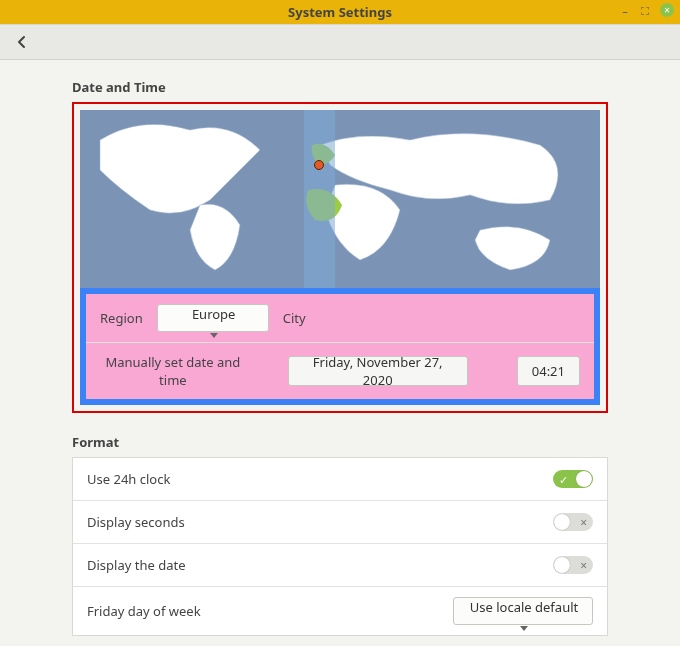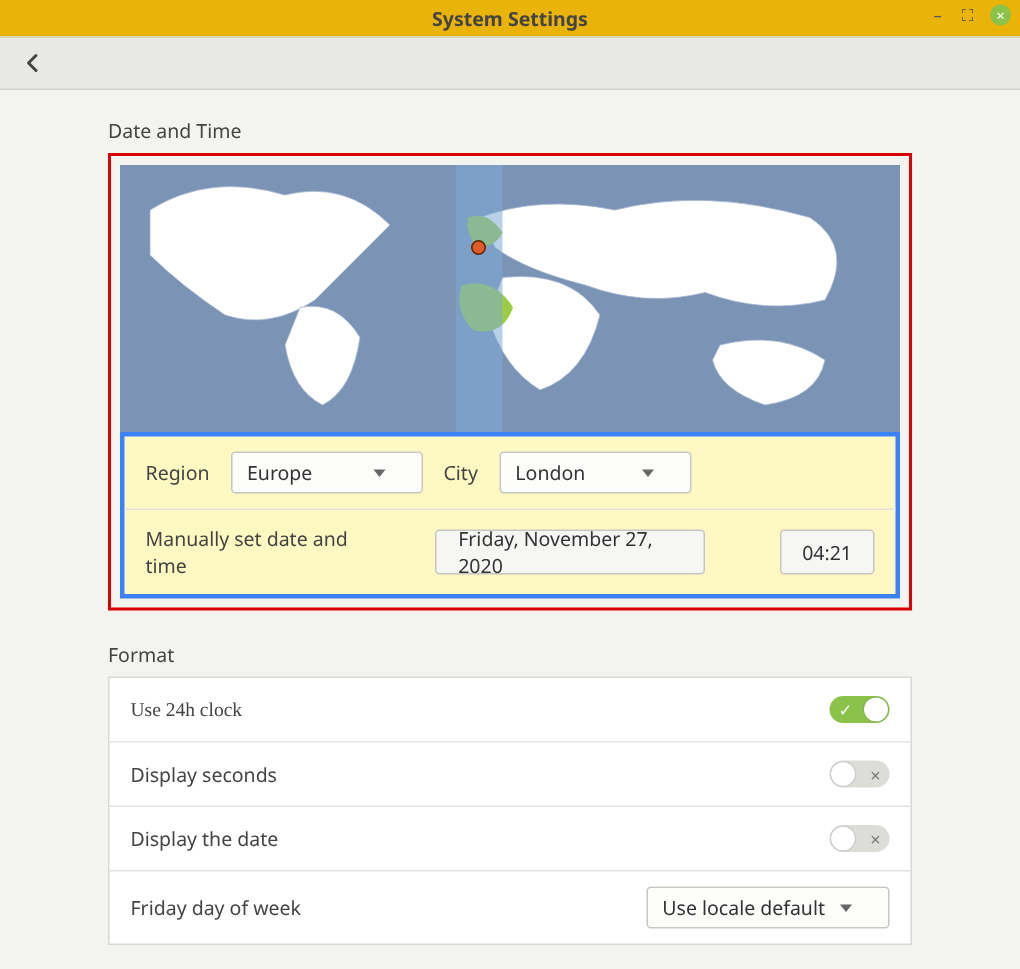--- a/index.html
+++ b/index.html
@@ -77,37 +77,38 @@
     justify-content: center;
     color: #444;
     cursor: pointer;
   }
 
   .content {
     padding: 18px 72px 0 72px;
   }
 
   .section-title {
-    font-weight: normal;
+    font-weight: bold;
     color: #444;
     margin-bottom: 6px;
     font-size: 13px;
   }
 
   
   .highlight {
     border: 2px solid #d80000;
     padding: 6px;
     background: #fff0;
     margin-bottom: 20px;
   }
 
   .panel {
-    background: #fef9c3;
-    border: 3px solid #3b82f6;
+    background: #f9a8d4;
+    border: 6px solid #3b82f6;
+    text-align: center;
   }
 
   
   .map {
     width: 100%;
     height: 178px;
     background: #7b94b6;
     position: relative;
     overflow: hidden;
   }
@@ -154,27 +155,28 @@
     display: flex;
     align-items: center;
     gap: 14px;
   }
 
   .combo {
     display: inline-flex;
     align-items: center;
     height: 26px;
     min-width: 92px;
-    padding: 0 24px 0 10px;
+    padding: 0 8px 0 10px;
     background: #fcfcfb;
     border: 1px solid #c7c7c2;
     border-radius: 3px;
     cursor: pointer;
     gap: 10px;
     justify-content: space-between;
+    flex-direction: column;
   }
   .combo span {
     font-size: 13px;
     color: #333;
   }
   .caret {
     width: 0;
     height: 0;
     border-left: 4px solid transparent;
     border-right: 4px solid transparent;
@@ -248,21 +250,20 @@
 
   .format-panel {
     background: #fff;
     border: 1px solid #d8d8d4;
   }
   .format-panel .row {
     border-top: 1px solid #e2e2de;
   }
   .format-panel .row:first-child {
     border-top: none;
-    font-family: Liberation Serif, serif;
   }
 </style>
 </head>
 <body>
 
 <div class="titlebar">
   <span class="titlebar-title">System Settings</span>
   <div class="window-controls">
     <div class="wc-min">–</div>
     <div class="wc-max">⛶</div>
@@ -306,24 +307,20 @@
     <div class="panel">
 
       <div class="row">
         <div class="inline-group">
           <span class="row-label">Region</span>
           <div class="combo">
             <span>Europe</span>
             <div class="caret"></div>
           </div>
           <span class="row-label">City</span>
-          <div class="combo">
-            <span>London</span>
-            <div class="caret"></div>
-          </div>
         </div>
       </div>
 
 
       <div class="row">
         <span class="row-label">Manually set date and time</span>
         <div class="spacer"></div>
         <div class="btn" style="min-width:150px">
           <span>Friday, November 27, 2020</span>
         </div>

